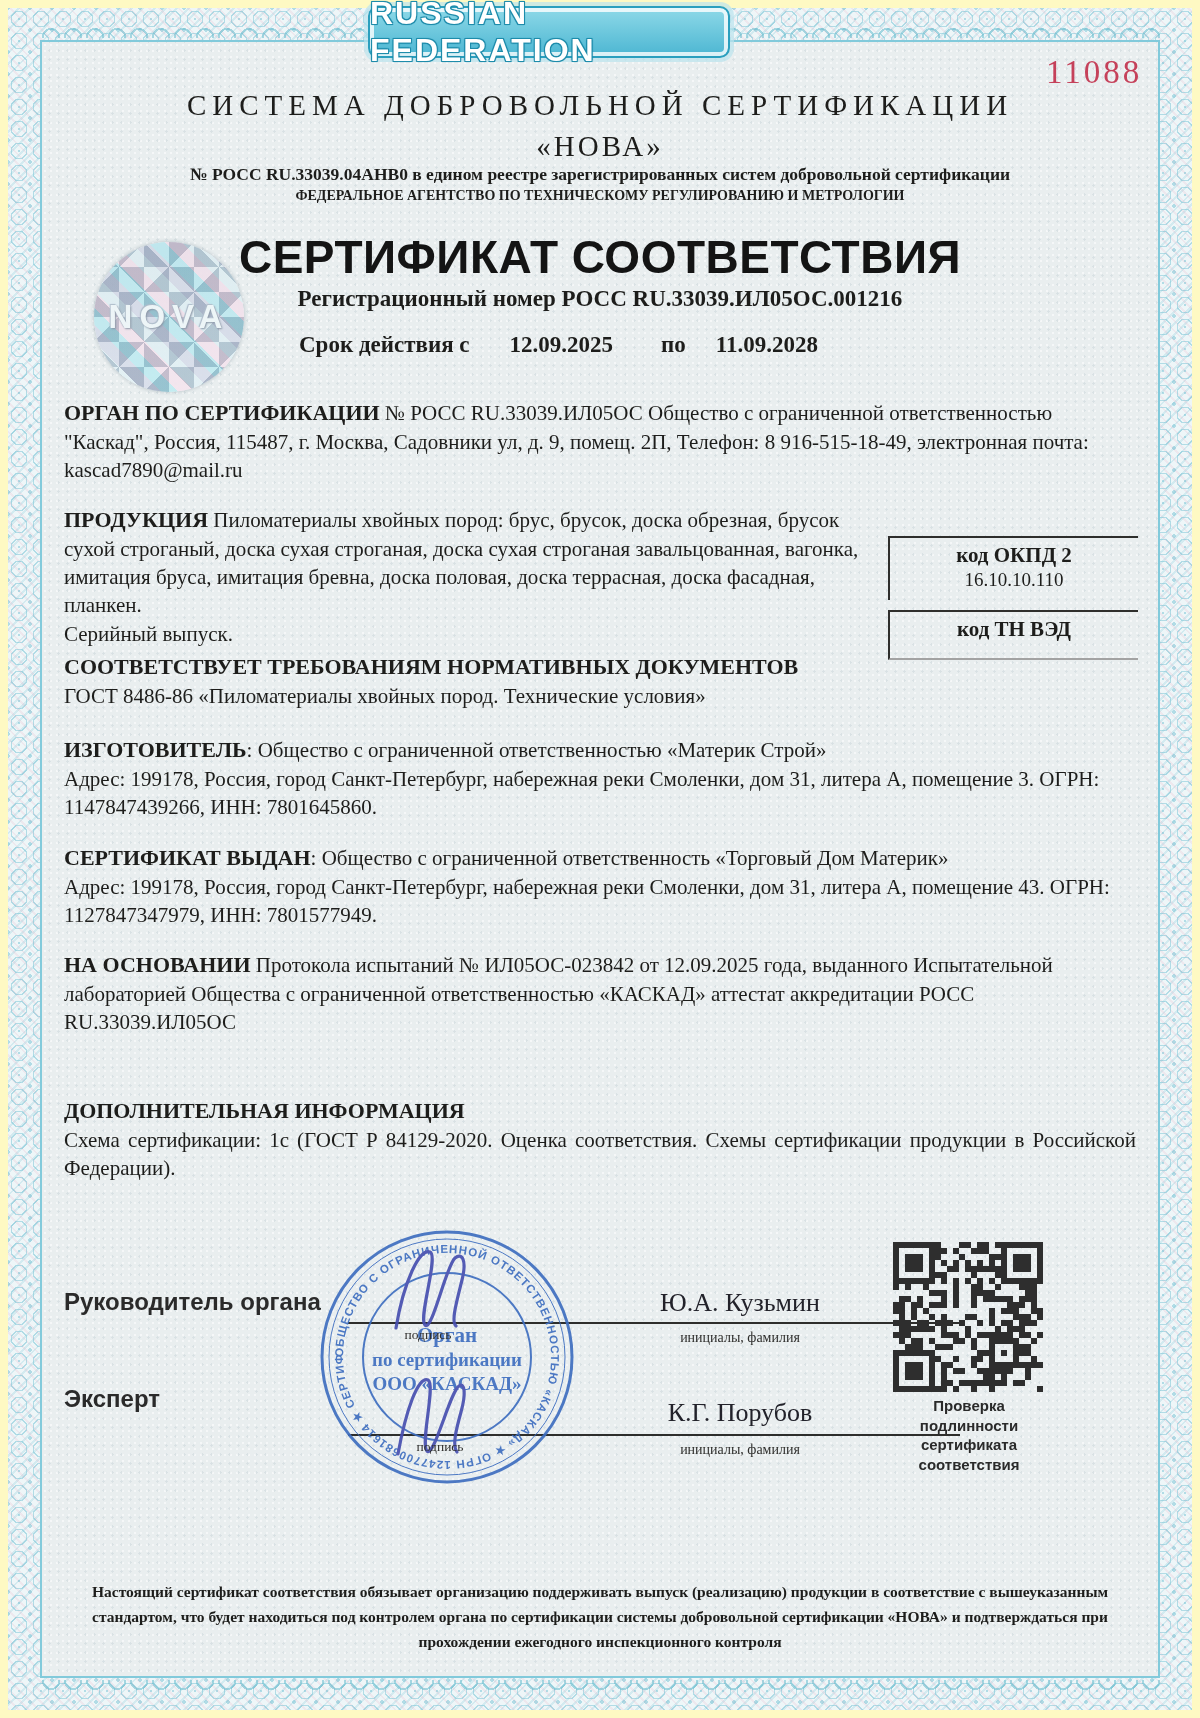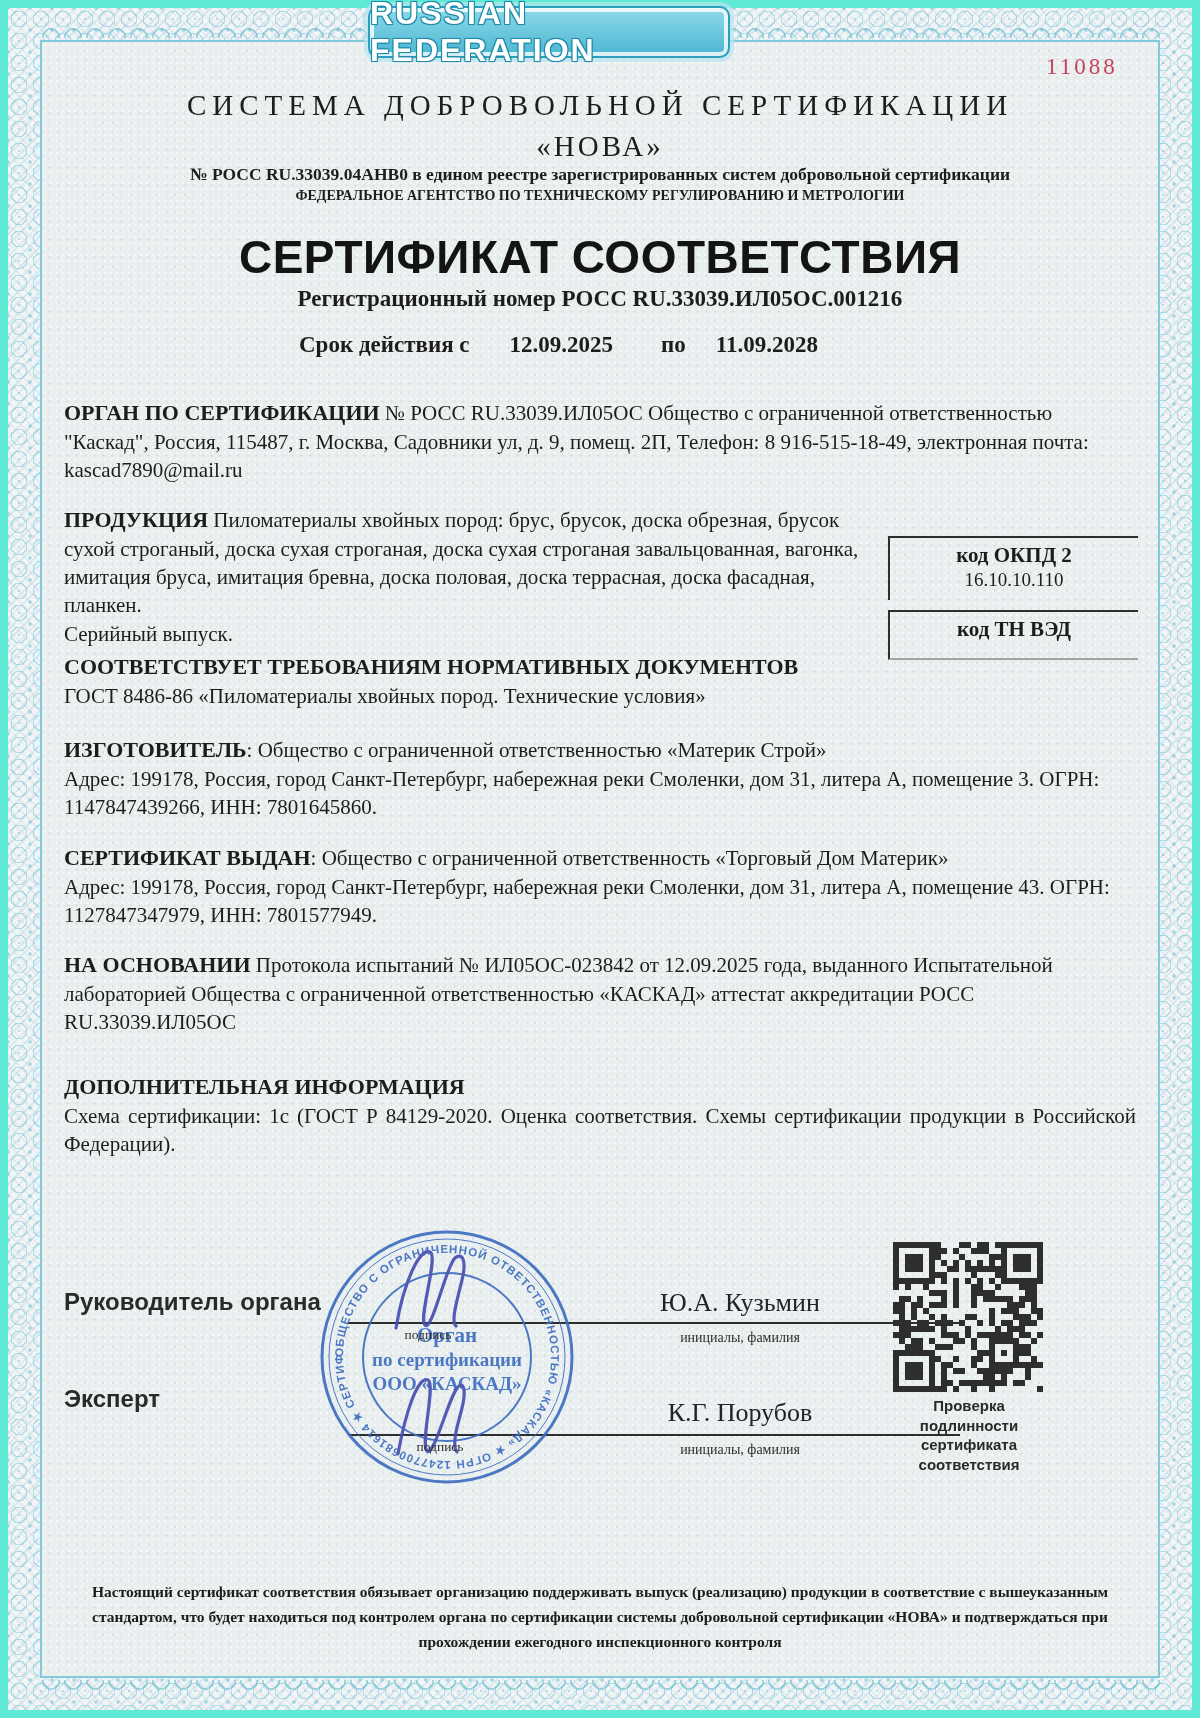--- a/index.html
+++ b/index.html
@@ -1,18 +1,18 @@
 <!DOCTYPE html>
 <html><head>
 <meta charset="utf-8">
 <style>
   html,body{margin:0;padding:0;background:#ffffff;}
   .page{
     position:relative;width:1200px;height:1718px;margin:0 auto;overflow:hidden;
-    background:#5eead4;font-family:"Liberation Serif",serif;color:#1d1d1b;
+    background:#fef9c3;font-family:"Liberation Serif",serif;color:#1d1d1b;
   }
   
   .frame-pattern{
     position:absolute;inset:8px;z-index:0;
     background-color:#eef6f8;
     background-image:
       repeating-radial-gradient(circle at 11px 11px, rgba(116,193,211,.50) 0 1.5px, transparent 1.5px 7px),
       repeating-linear-gradient(45deg, rgba(233,160,185,.16) 0 2px, transparent 2px 7px),
       repeating-linear-gradient(-45deg, rgba(116,193,211,.22) 0 2px, transparent 2px 8px);
     background-size:22px 22px,auto,auto;
@@ -35,21 +35,21 @@
   .badge{
     position:absolute;z-index:5;left:368px;top:6px;width:358px;height:48px;
     background:linear-gradient(#8ed9e8,#4cb6d2);
     border:2px solid #2b9fbe;border-radius:10px;
     box-shadow:inset 0 0 0 4px rgba(255,255,255,.8), 0 0 0 4px rgba(186,228,238,.7);
     display:flex;align-items:center;justify-content:center;
     font-family:"Liberation Sans",sans-serif;font-weight:bold;font-size:32px;
     letter-spacing:2px;color:#ffffff;
     text-shadow:0 0 2px #1f8cab,0 0 2px #1f8cab,1px 1px 0 #1f8cab,-1px -1px 0 #1f8cab,1px -1px 0 #1f8cab,-1px 1px 0 #1f8cab;
   }
-  .serial{position:absolute;z-index:5;left:1046px;top:54px;font-size:23px;letter-spacing:3px;color:#c5415a;}
+  .serial{position:absolute;z-index:5;left:1046px;top:54px;font-size:33px;letter-spacing:3px;color:#c5415a;}
   .holo{
     position:absolute;z-index:5;left:94px;top:242px;width:150px;height:150px;border-radius:50%;
     background-image:
       repeating-conic-gradient(rgba(95,115,140,.30) 0% 12.5%, rgba(255,255,255,.28) 12.5% 25%),
       repeating-linear-gradient(45deg, rgba(136,220,232,.65) 0 12px, rgba(242,205,224,.6) 12px 24px, rgba(205,232,240,.65) 24px 36px, rgba(176,186,214,.55) 36px 48px),
       linear-gradient(#d6dde2,#eef3f5);
     background-size:50px 50px,auto,auto;
     display:flex;align-items:center;justify-content:center;opacity:.95;
     box-shadow:0 0 4px rgba(120,140,150,.5);
   }
@@ -108,20 +108,23 @@
   <div class="frame-pattern"></div>
   <div class="scallop top"></div>
   <div class="scallop bottom"></div>
   <div class="paper"></div>
 
   <div class="badge">
     <span>RUSSIAN FEDERATION</span>
   </div>
   <div class="serial">11088</div>
 
+  <div class="holo">
+    <span>NOVA</span>
+  </div>
 
   <div class="headings">
     <div class="sys-title">СИСТЕМА ДОБРОВОЛЬНОЙ СЕРТИФИКАЦИИ</div>
     <div class="sys-name">«НОВА»</div>
     <div class="registry">№ РОСС RU.33039.04АНВ0 в едином реестре зарегистрированных систем добровольной сертификации</div>
     <div class="agency">ФЕДЕРАЛЬНОЕ АГЕНТСТВО ПО ТЕХНИЧЕСКОМУ РЕГУЛИРОВАНИЮ И МЕТРОЛОГИИ</div>
     <div class="cert-title">СЕРТИФИКАТ СООТВЕТСТВИЯ</div>
     <div class="reg-number">Регистрационный номер РОСС RU.33039.ИЛ05ОС.001216</div>
     <div class="validity">
       <span>Срок действия с</span><span class="d1">12.09.2025</span><span class="po">по</span><span class="d2">11.09.2028</span>
@@ -157,21 +160,21 @@
 
   <p class="sec" style="top:843px">
     <span><span class="lbl">СЕРТИФИКАТ ВЫДАН</span><span>: Общество с ограниченной ответственность «Торговый Дом Материк»</span></span>
     <span class="hline">Адрес: 199178, Россия, город Санкт-Петербург, набережная реки Смоленки, дом 31, литера А, помещение 43. ОГРН: 1127847347979, ИНН: 7801577949.</span>
   </p>
 
   <p class="sec" style="top:950px">
     <span class="lbl">НА ОСНОВАНИИ</span><span> Протокола испытаний № ИЛ05ОС-023842 от 12.09.2025 года, выданного Испытательной лабораторией Общества с ограниченной ответственностью «КАСКАД» аттестат аккредитации РОСС RU.33039.ИЛ05ОС</span>
   </p>
 
-  <p class="sec justify" style="top:1072px">
+  <p class="sec justify" style="top:1096px">
     <span class="lbl hline">ДОПОЛНИТЕЛЬНАЯ ИНФОРМАЦИЯ</span>
     <span class="hline txt" style="text-align:justify">Схема сертификации: 1с (ГОСТ Р 84129-2020. Оценка соответствия. Схемы сертификации продукции в Российской Федерации).</span>
   </p>
 
   <div class="sig-label" id="lbl-head">Руководитель органа</div>
   <div class="sig-label" id="lbl-expert">Эксперт</div>
 
   <div class="sig-line" id="line1"></div>
   <div class="sig-line" id="line2"></div>
 

